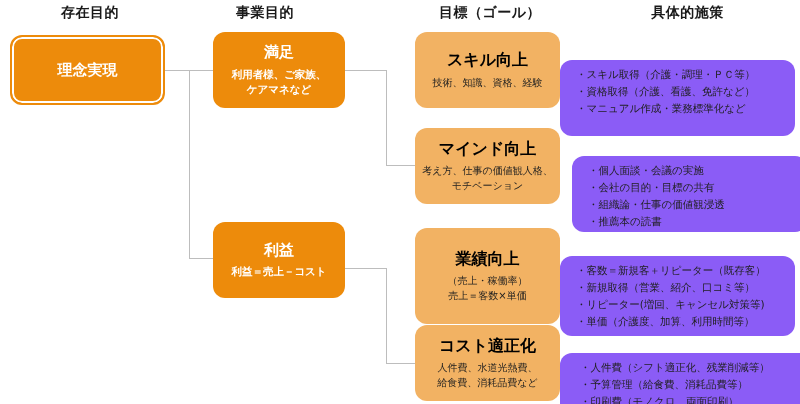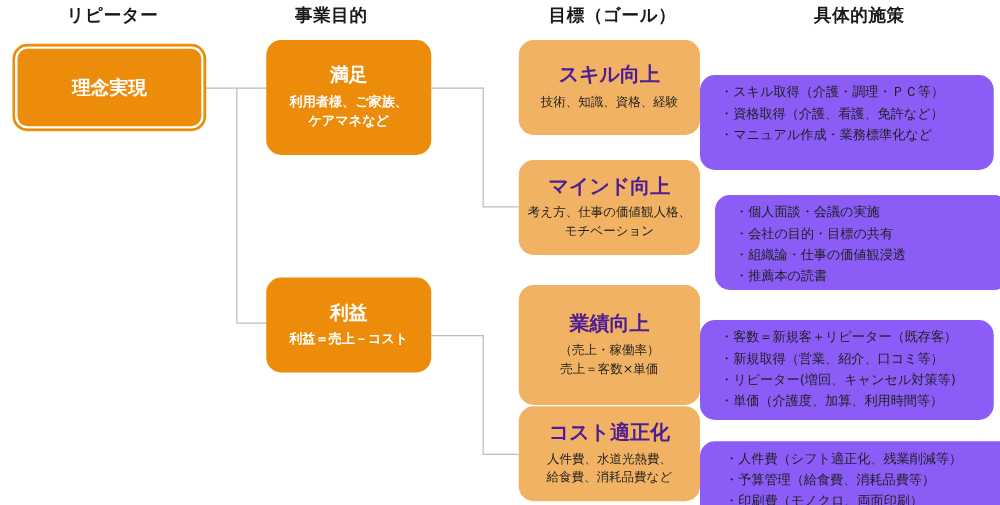--- a/index.html
+++ b/index.html
@@ -82,21 +82,21 @@
 
   
   .node.lightorange {
     background: #F2B263;
     color: #1f1f1f;
   }
   .node.lightorange .node-title {
     font-size: 16px;
     font-weight: bold;
     line-height: 1.2;
-    color: #4c1d95;
+    color: #000000;
   }
   .node.lightorange .node-sub {
     font-size: 10px;
     line-height: 1.5;
     margin-top: 5px;
     color: #1f1f1f;
     font-weight: normal;
   }
 
   
@@ -116,42 +116,42 @@
     line-height: 1.62;
     color: #1f1f1f;
     white-space: nowrap;
   }
 </style>
 </head>
 <body>
 
 <div id="diagram">
 
-  <div class="col-header" id="hdr-purpose">リピーター</div>
+  <div class="col-header" id="hdr-purpose">存在目的</div>
   <div class="col-header" id="hdr-business">事業目的</div>
   <div class="col-header" id="hdr-goal">目標（ゴール）</div>
   <div class="col-header" id="hdr-measures">具体的施策</div>
 
   <div class="line h" style="left:163px; top:70px;  width:52px;"></div>
   <div class="line v" style="left:189px; top:70px;  height:188px;"></div>
   <div class="line h" style="left:189px; top:258px; width:26px;"></div>
 
   <div class="line h" style="left:345px; top:70px;  width:42px;"></div>
   <div class="line v" style="left:386px; top:70px;  height:95px;"></div>
   <div class="line h" style="left:386px; top:165px; width:29px;"></div>
 
   <div class="line h" style="left:345px; top:268px; width:42px;"></div>
   <div class="line v" style="left:386px; top:268px; height:95px;"></div>
   <div class="line h" style="left:386px; top:363px; width:29px;"></div>
 
   <div class="node orange" id="node-rinen" style="left:10px; top:35px; width:155px; height:70px;">
     <div class="node-title">理念実現</div>
   </div>
 
-  <div class="node orange" style="left:213px; top:32px; width:132px; height:92px;">
+  <div class="node orange" style="left:213px; top:32px; width:132px; height:76px;">
     <div class="node-title">満足</div>
     <div class="node-sub">
       <span>利用者様、ご家族、</span><br>
       <span>ケアマネなど</span>
     </div>
   </div>
 
   <div class="node orange" style="left:213px; top:222px; width:132px; height:76px;">
     <div class="node-title">利益</div>
     <div class="node-sub">

